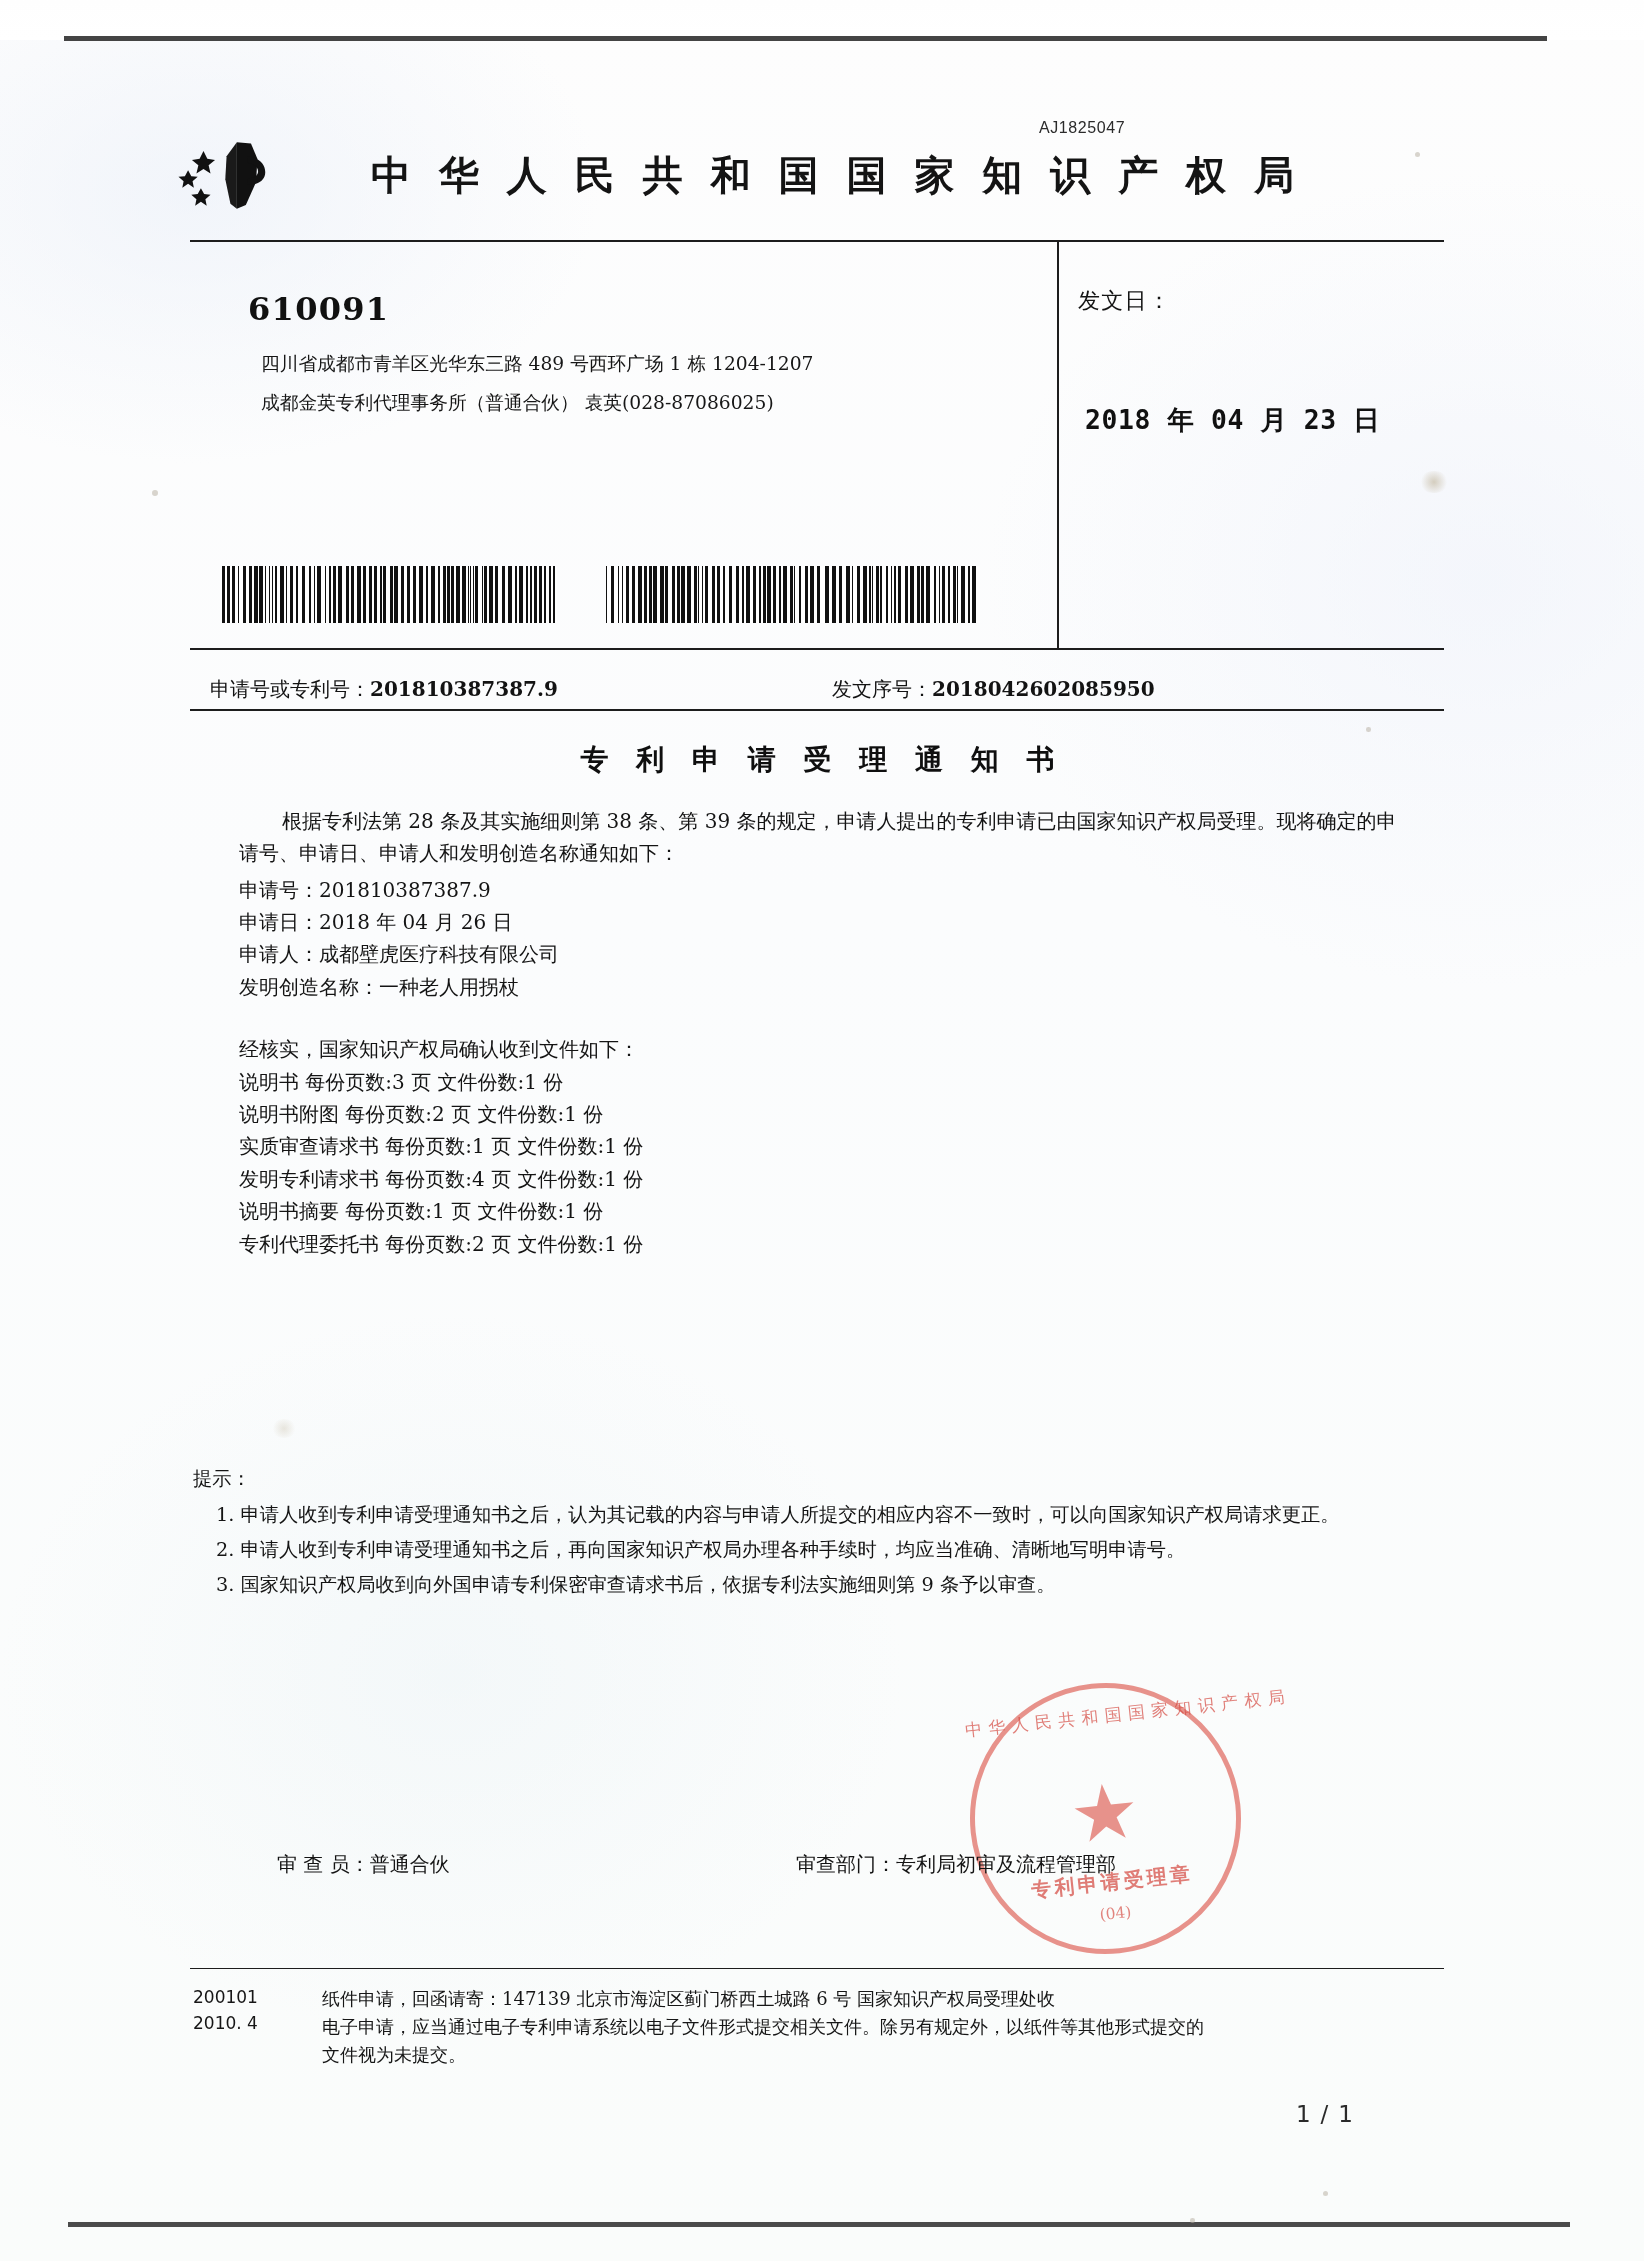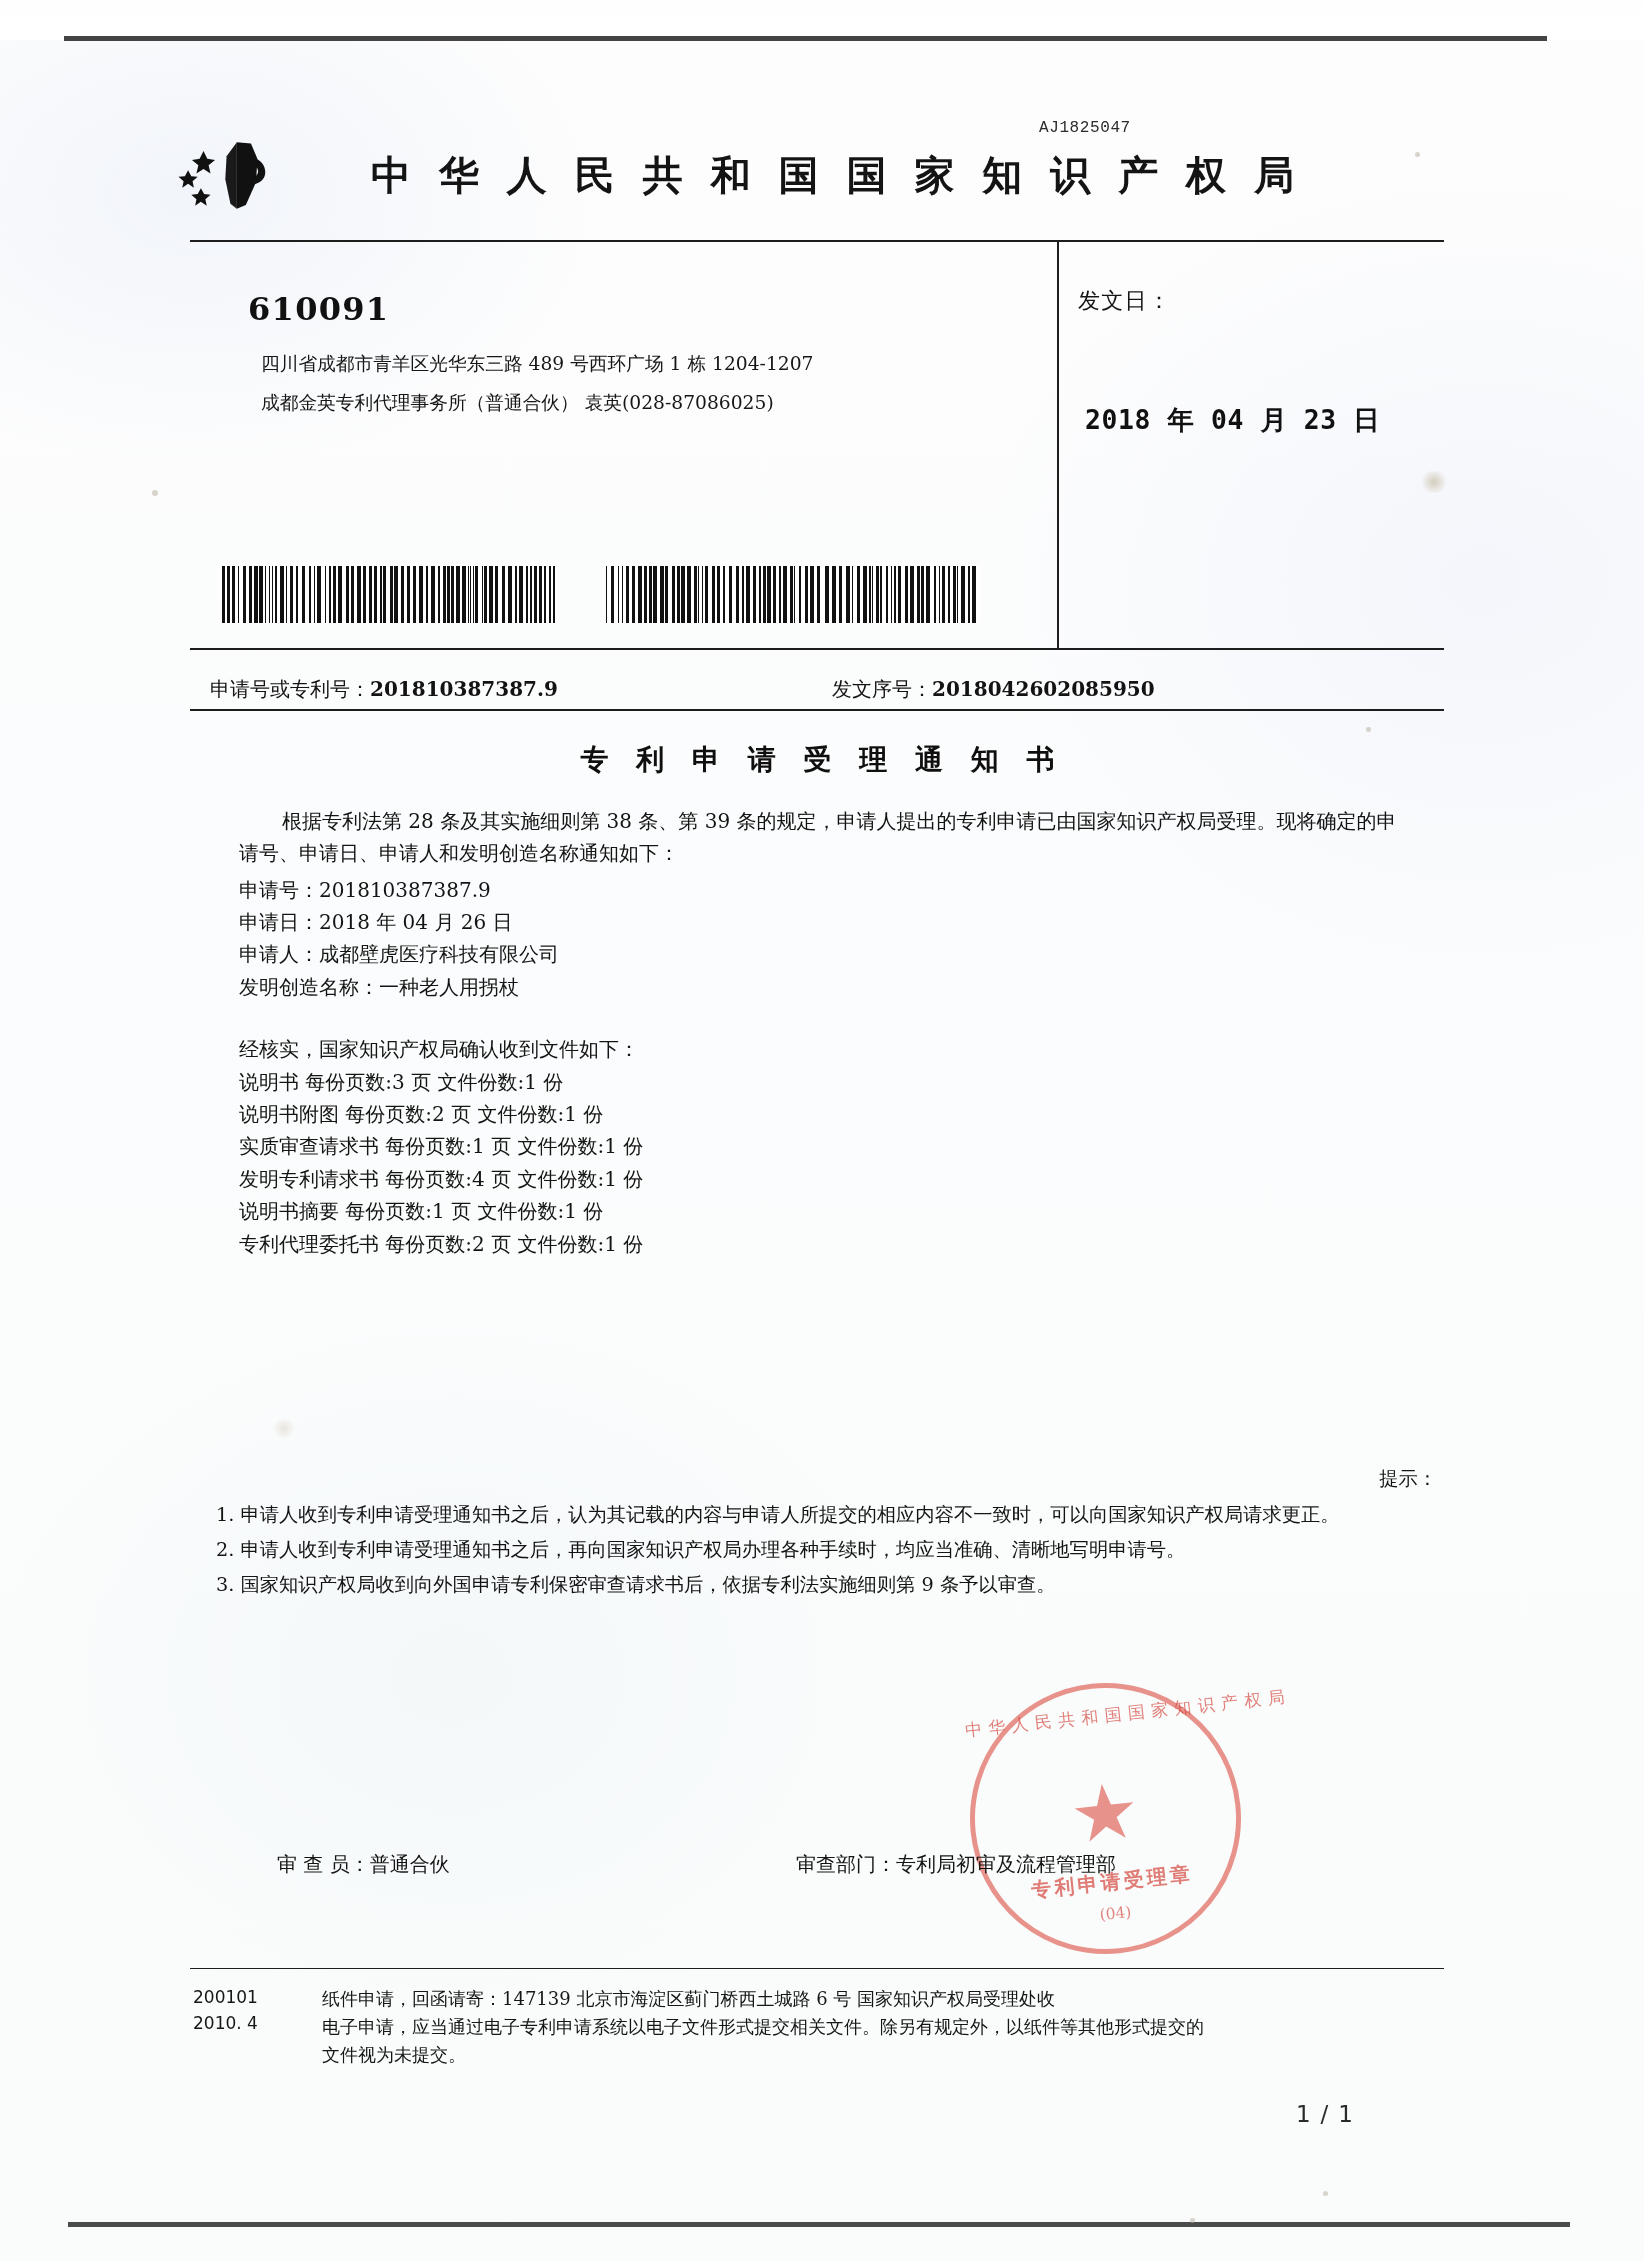--- a/index.html
+++ b/index.html
@@ -46,21 +46,21 @@
     position: absolute;
     background: #b9b2a6;
     border-radius: 50%;
     opacity: 0.55;
   }
 
   
   .doc-id {
     position: absolute;
     left: 1039px; top: 119px;
-    font-family: Liberation Mono, monospace;
+    font-family: Liberation Sans, sans-serif;
     font-size: 16px;
     letter-spacing: 0.6px;
     color: #2b2b2b;
   }
   .emblem {
     position: absolute;
     left: 175px; top: 137px;
     width: 116px; height: 77px;
   }
   .org-title {
@@ -196,21 +196,21 @@
   
   .notes {
     position: absolute;
     left: 193px; top: 1464px;
     width: 1244px;
     font-family: "DejaVu Serif", "Liberation Serif", serif;
     font-size: 19.3px;
     line-height: 1.6;
     color: #141414;
   }
-  .notes .nhead { margin: 0 0 5.2px 0; text-align: right; }
+  .notes .nhead { margin: 0 0 5.2px 0; }
   .notes .nitem { margin: 0 0 3.9px 0; text-indent: 23px; }
 
   
   .examiner {
     position: absolute;
     left: 277px; top: 1851px;
     font-family: "DejaVu Serif", "Liberation Serif", serif;
     font-size: 20px;
     color: #141414;
     white-space: nowrap;

